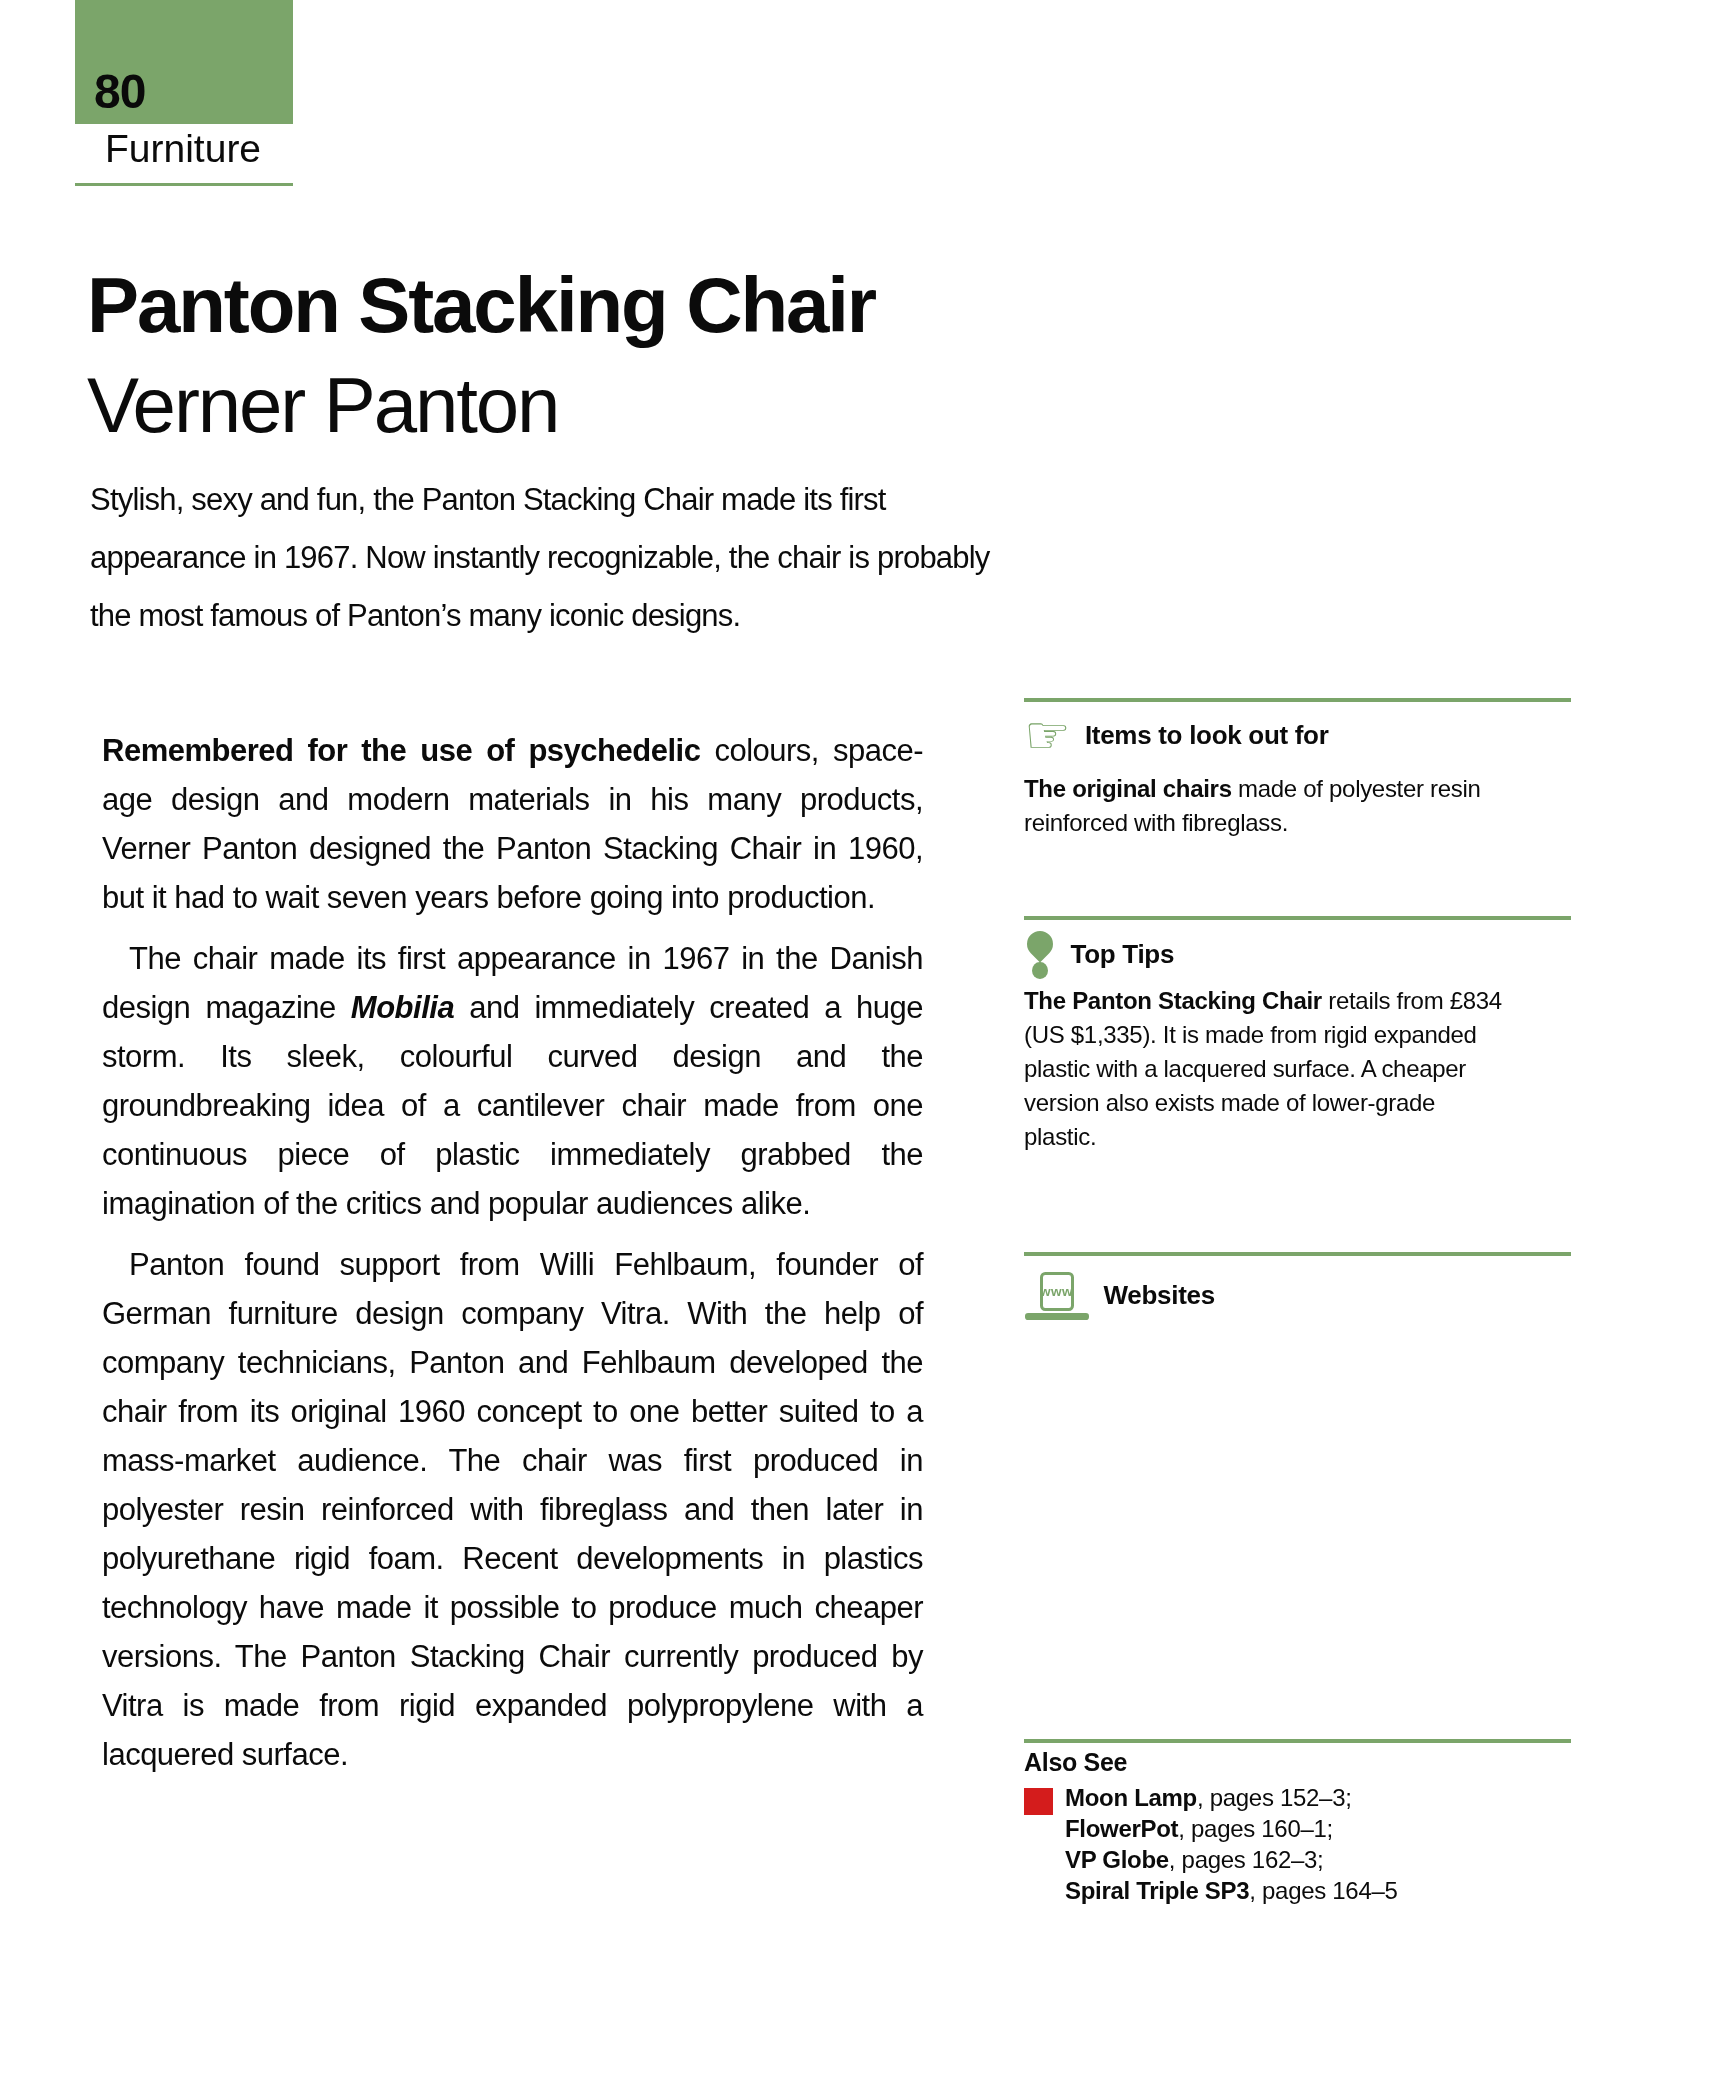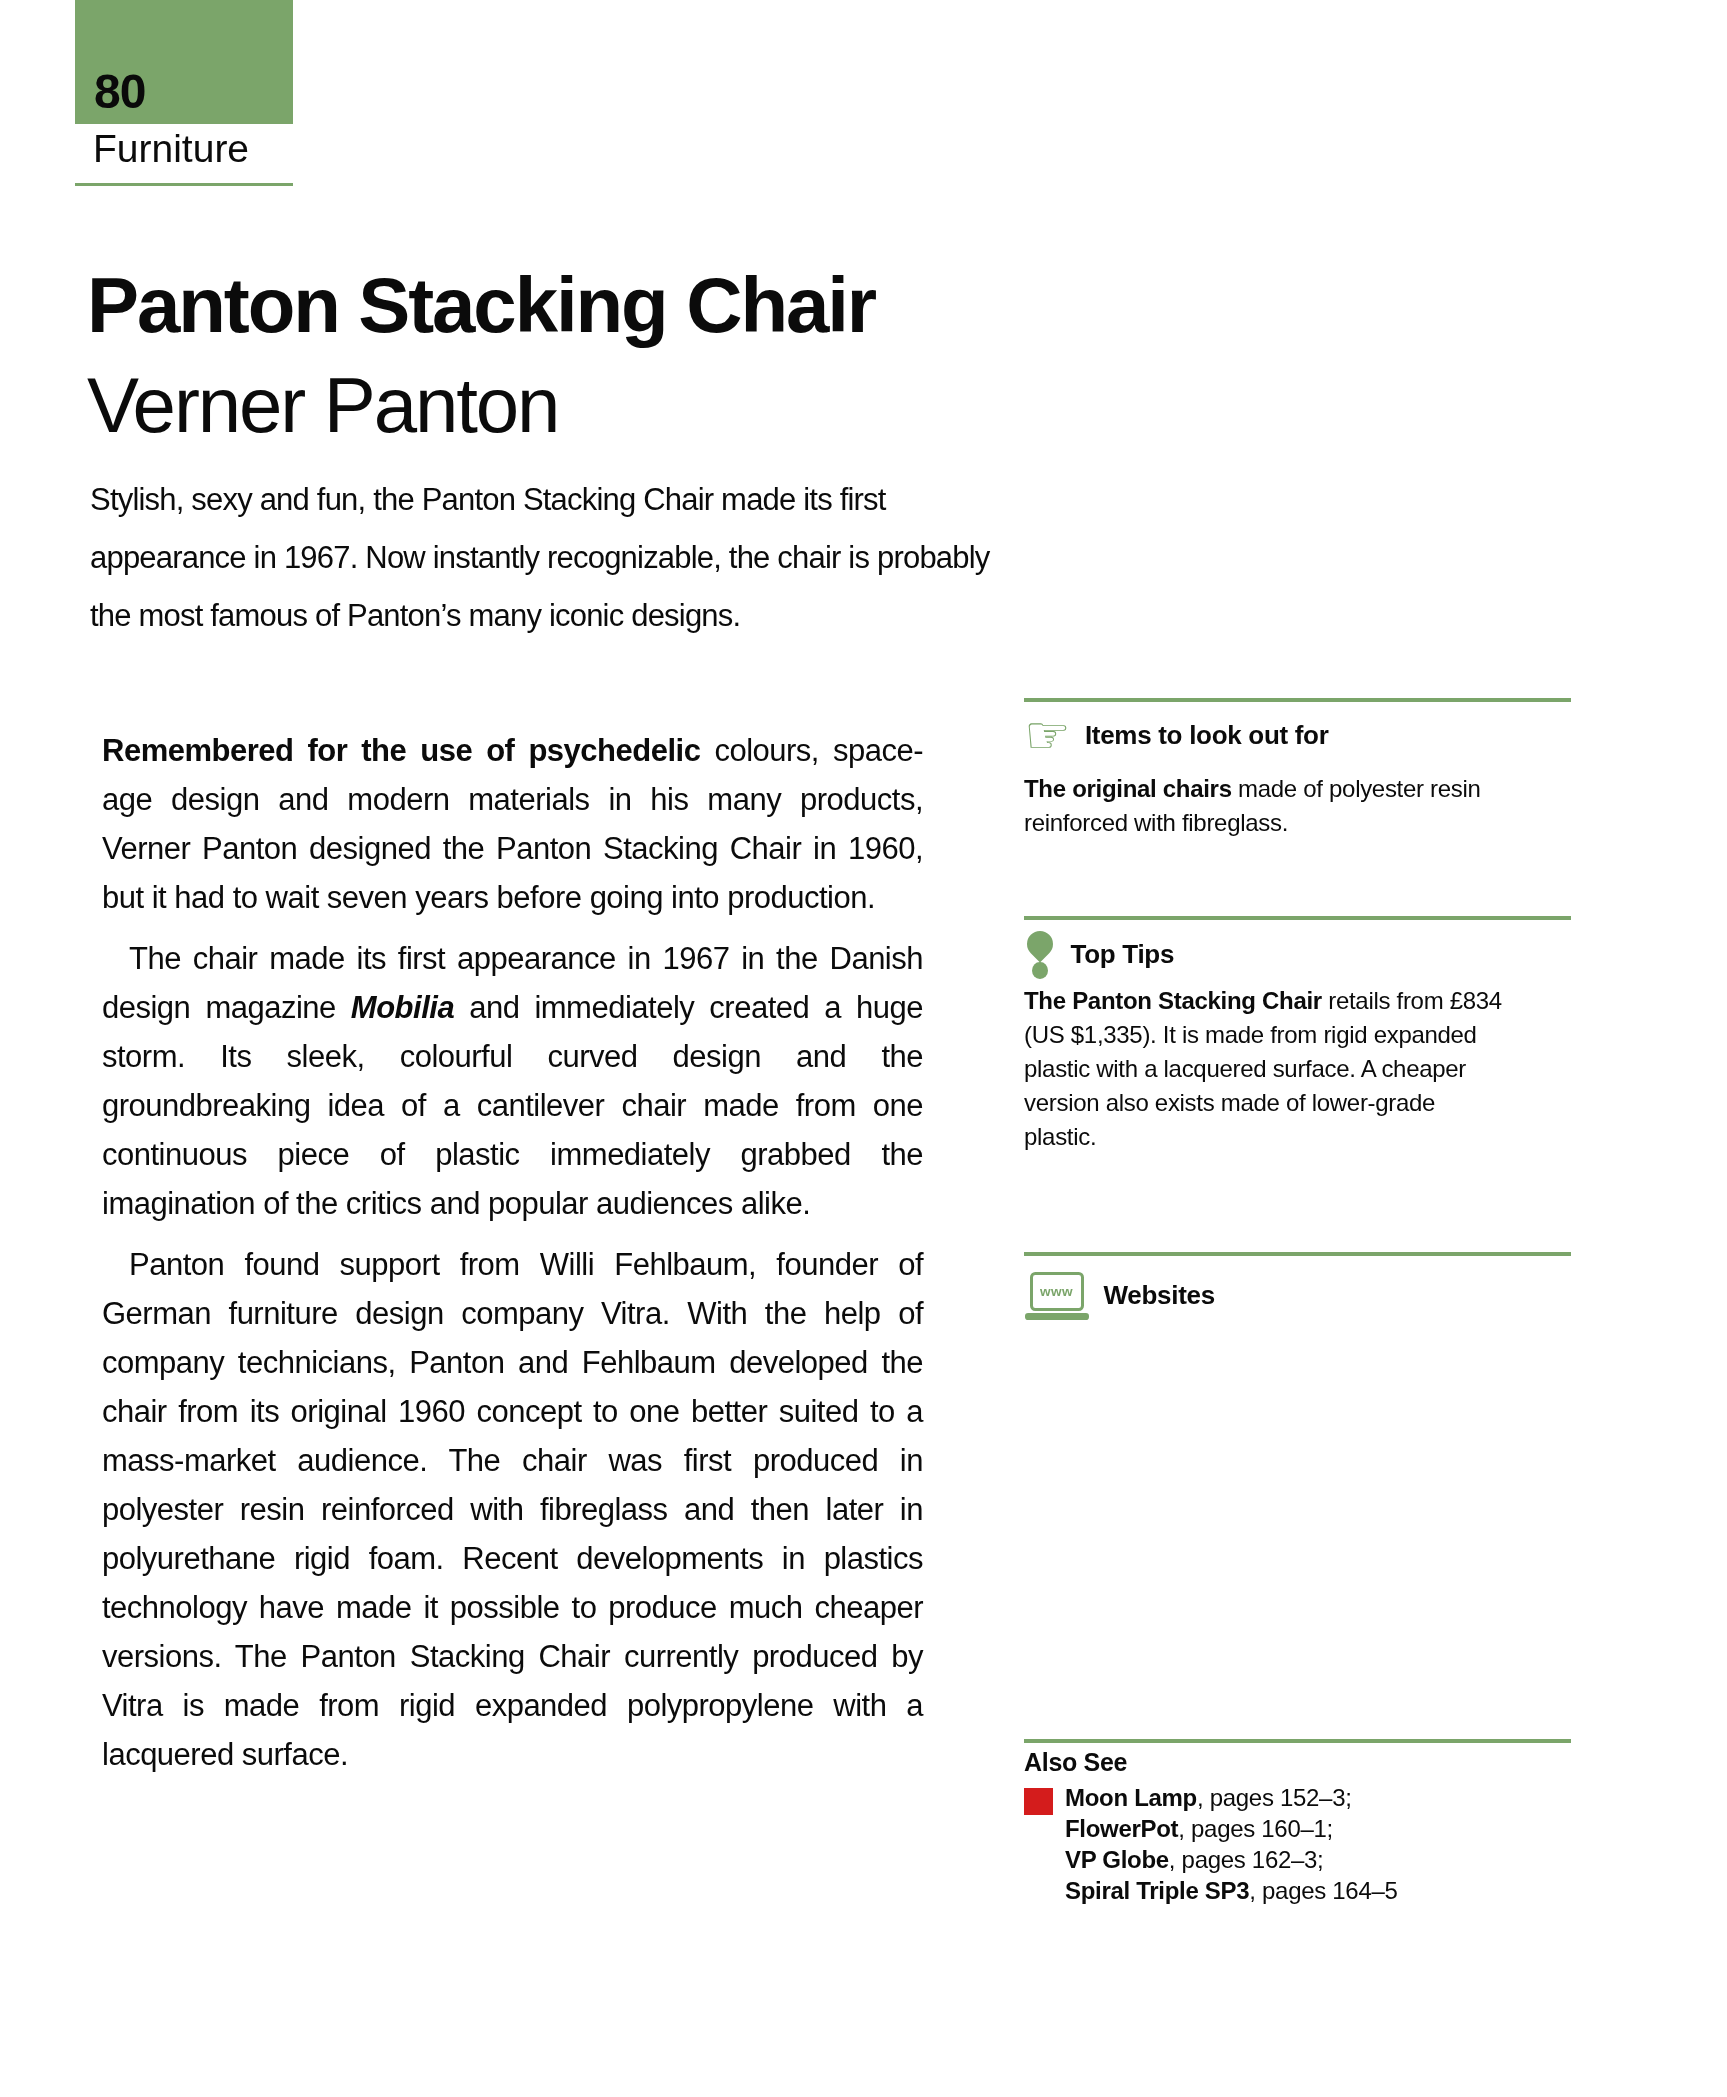--- a/index.html
+++ b/index.html
@@ -11,21 +11,21 @@
   .b { font-weight:bold; }
   .i { font-style:italic;font-weight:bold; }
 
   
   .pagenum-box {
     position:absolute; left:75px; top:0; width:218px; height:124px;
     background:var(--green); box-sizing:border-box;
     display:flex; align-items:flex-end; padding:0 0 5px 19px;
     font-size:48px; font-weight:bold; color:#0a0a0a; letter-spacing:-1px;
   }
-  .section-label { position:absolute; left:93px; top:127px; font-size:39px; letter-spacing:0; }
+  .section-label { position:absolute; left:105px; top:127px; font-size:39px; letter-spacing:0; }
   .section-rule { position:absolute; left:75px; top:183px; width:218px; height:3.1px; background:var(--green); }
 
   
   .title { position:absolute; left:87px; top:255px; margin:0; font-size:78px; line-height:100px; letter-spacing:-2.1px; font-weight:normal; }
   .title .t1 { font-weight:bold; }
 
   
   .intro {
     position:absolute; left:90px; top:471px; width:919px; margin:0;
     font-size:31px; line-height:58px; letter-spacing:-0.8px;
@@ -49,21 +49,21 @@
   .sb-body { position:absolute; left:1024px; width:480px; margin:0; font-size:24px; line-height:34px; letter-spacing:-0.3px; }
 
   .hand-icon { font-family:"DejaVu Sans", sans-serif; font-size:52px; line-height:37px; color:var(--green); font-weight:normal; }
 
   .tips-icon { width:32px; display:flex; flex-direction:column; align-items:center; }
   .tip-drop { width:26px; height:26px; background:var(--green); border-radius:50% 50% 50% 0; transform:rotate(-45deg); }
   .tip-dot  { width:15.7px; height:17px; background:var(--green); border-radius:50%; margin-top:4.7px; }
 
   .www-monitor { width:65px; display:flex; flex-direction:column; align-items:center; }
   .www-screen {
-    width:54px; height:39px; border:3.1px solid var(--green); border-radius:5.2px; box-sizing:border-box;
+    width:34px; height:39px; border:3.1px solid var(--green); border-radius:5.2px; box-sizing:border-box;
     display:flex; align-items:center; justify-content:center;
   }
   .www-label { font-size:13.6px; font-weight:bold; color:var(--green); letter-spacing:0.5px; }
   .www-base { width:64px; height:6.8px; background:var(--green); border-radius:3.1px; margin-top:2.1px; }
 
   .web-entries { position:absolute; left:1024px; top:1331px; width:522px; }
   .web-entry { margin-bottom:23px; font-size:24px; line-height:33px; letter-spacing:-0.3px; }
   .web-name { font-weight:bold; }
   .web-url { font-weight:normal; }
 

